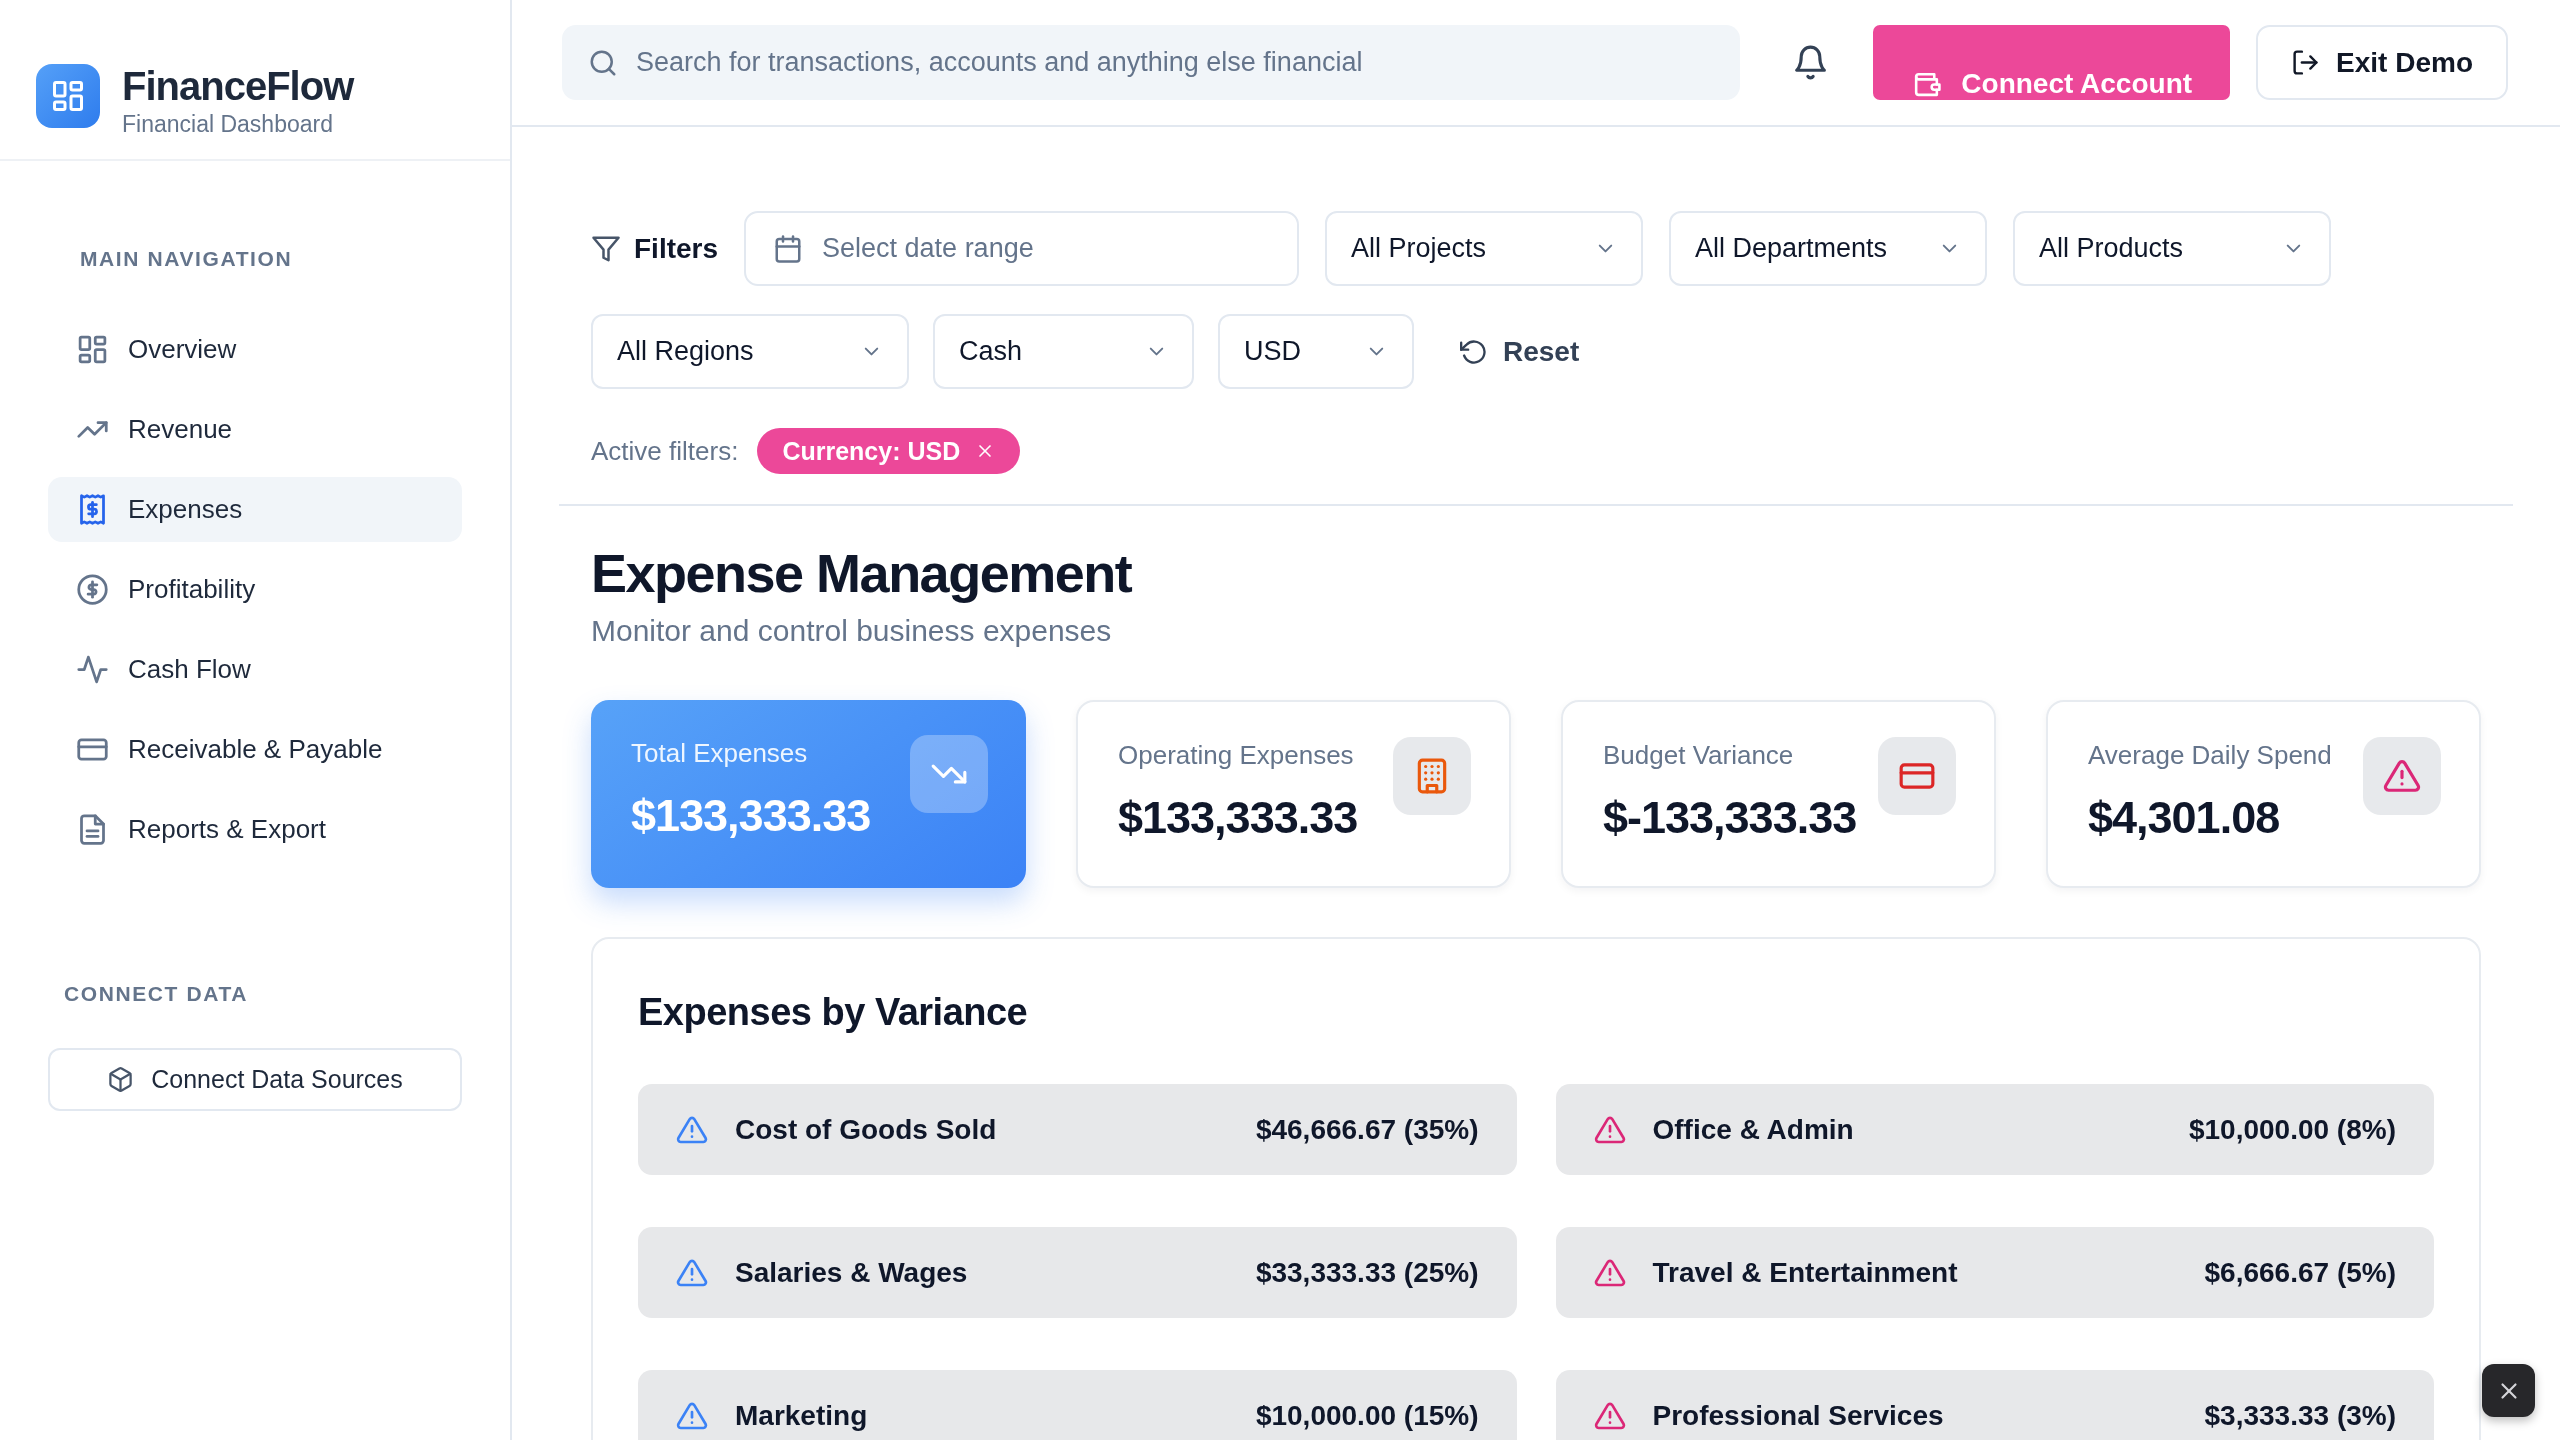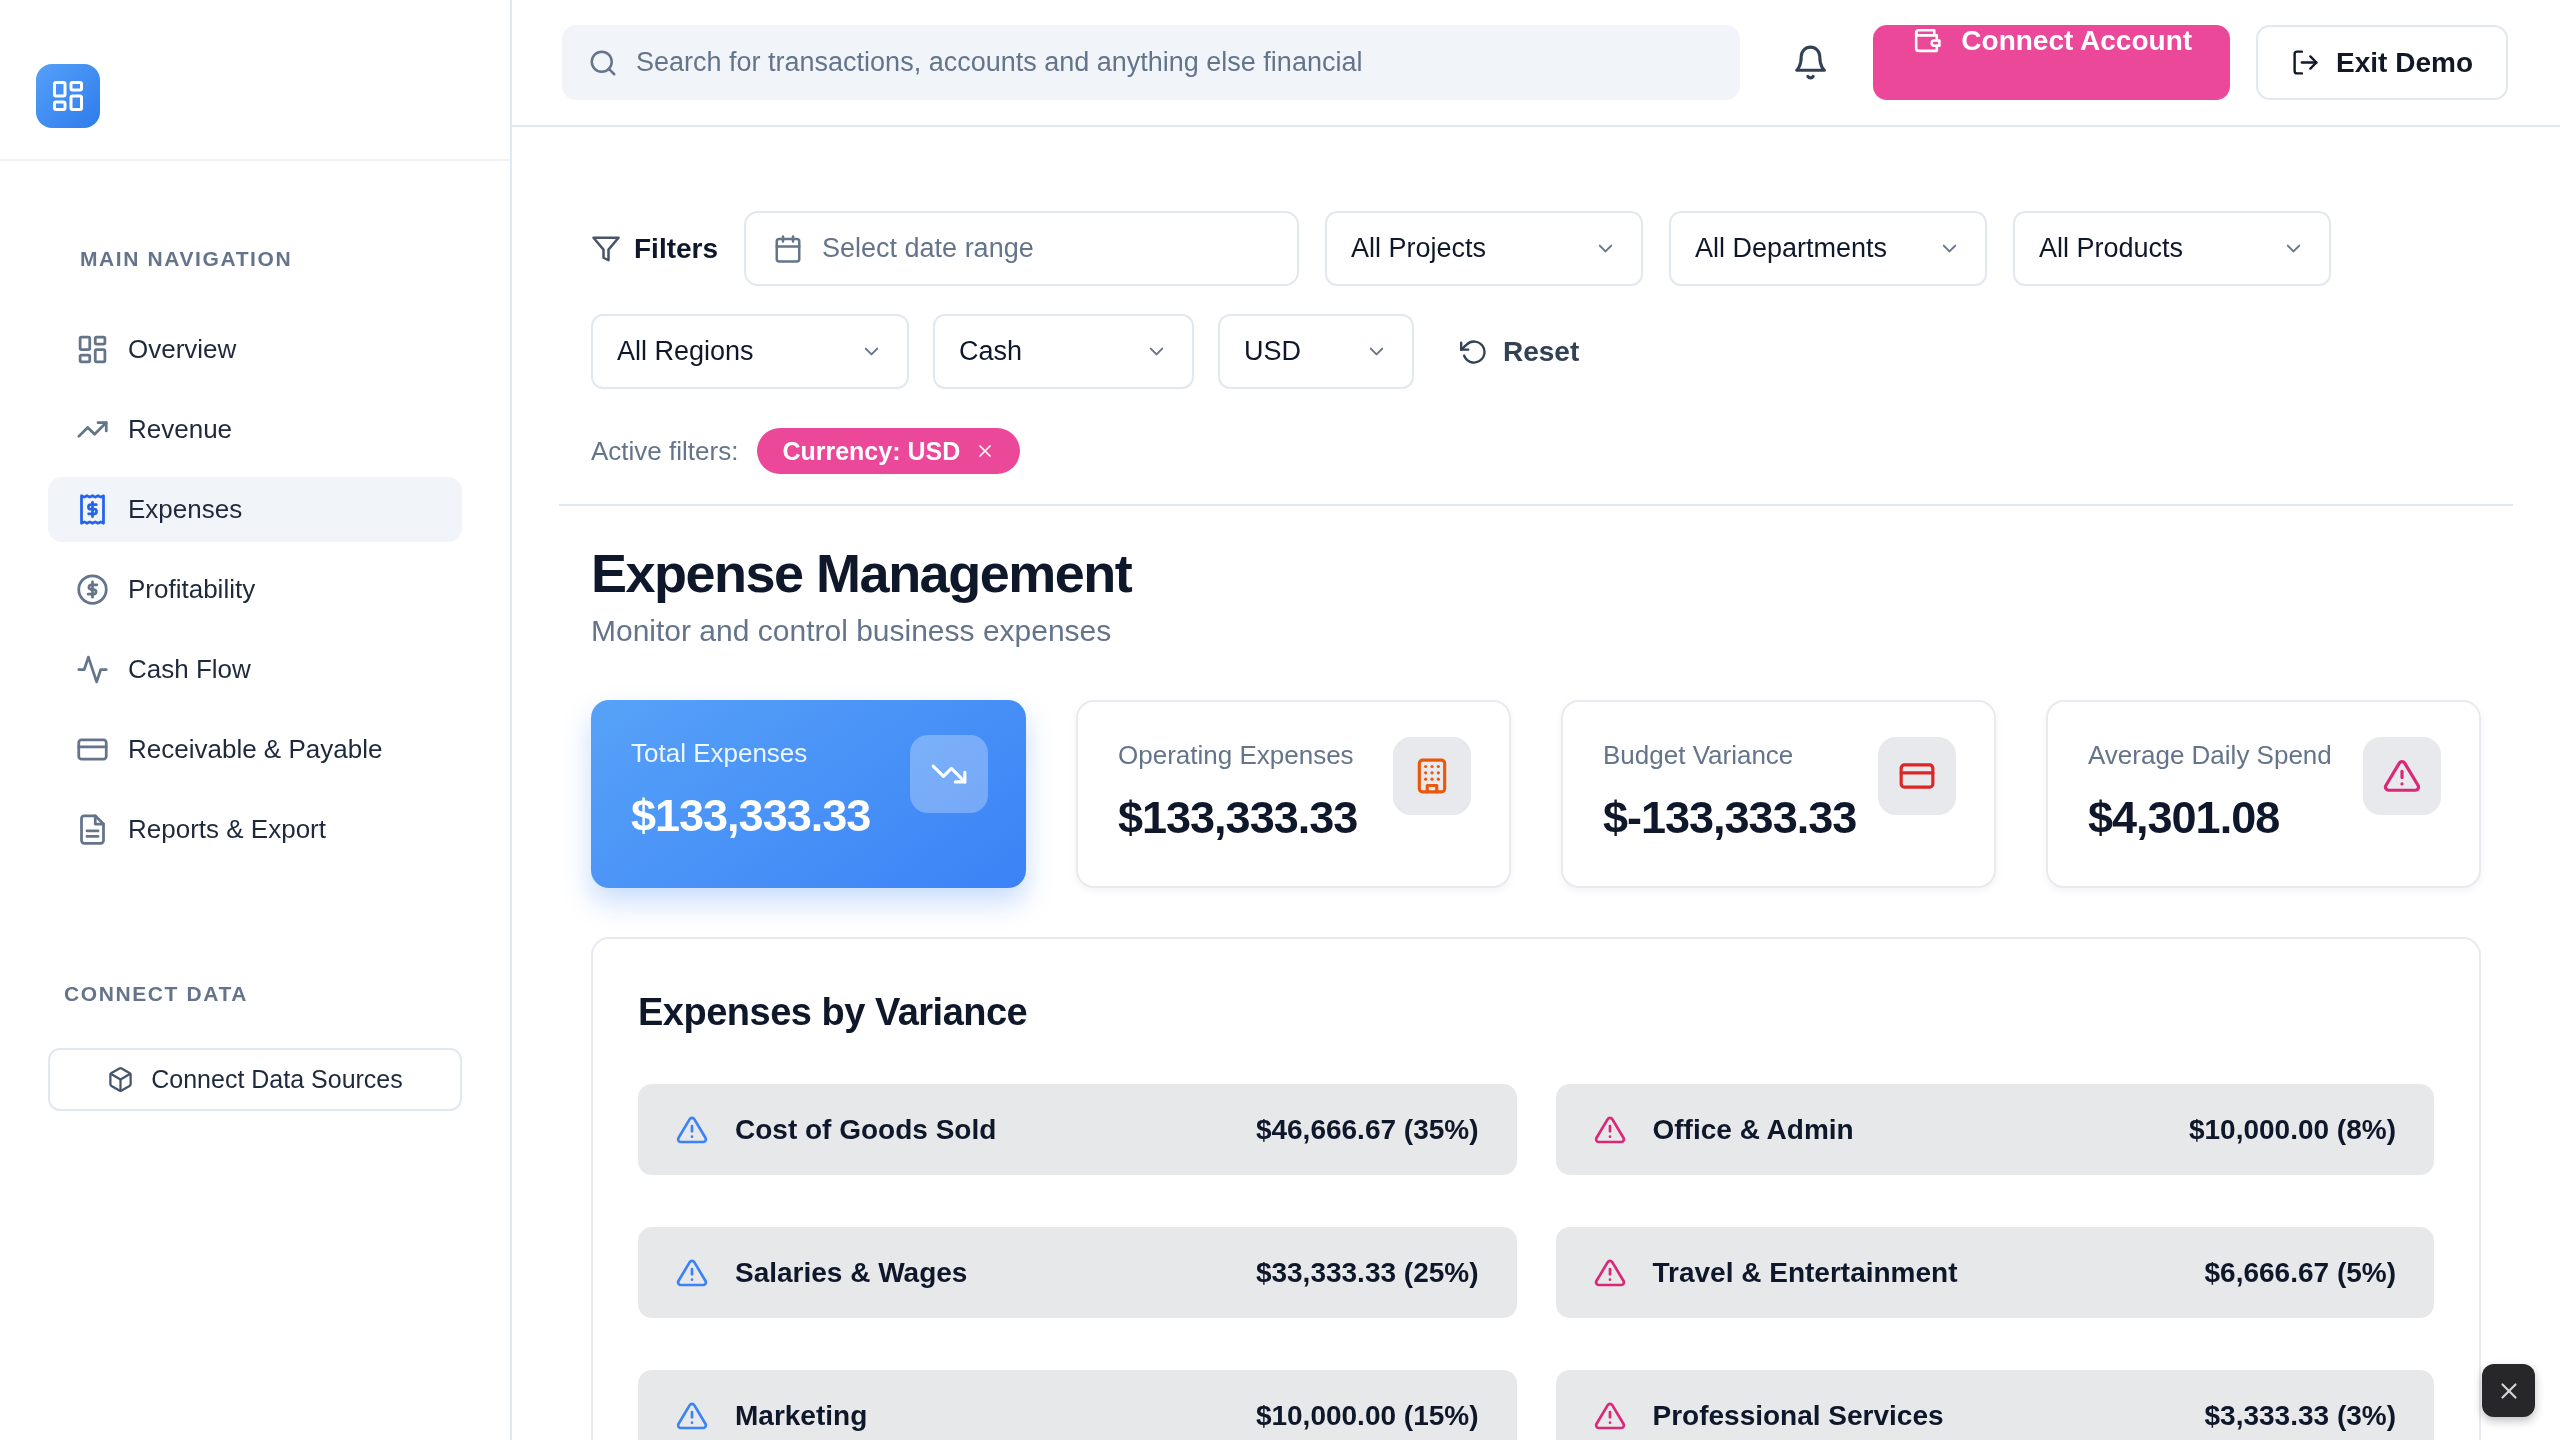--- a/index.html
+++ b/index.html
@@ -30,21 +30,21 @@
   .connect-sources-btn .icon { width:27px; height:27px; color:#475569; }
 
   
   .topbar { position:absolute; left:512px; top:0; right:0; height:127px; background:#fff; border-bottom:2px solid #e2e8f0; display:flex; align-items:center; padding:0 52px 0 50px; }
   .search-box { width:1178px; height:75px; background:#f1f5f9; border-radius:14px; display:flex; align-items:center; padding:16px 26px; gap:18px; }
   .search-box .icon { width:30px; height:30px; color:#64748b; flex:0 0 auto; }
   .search-input { flex:1; border:none; outline:none; background:transparent; font-family:inherit; font-size:27px; color:#334155; }
   .search-input::placeholder { color:#64748b; opacity:1; }
   .topbar-right { margin-left:auto; display:flex; align-items:center; }
   .bell-btn { width:37px; height:37px; color:#334155; cursor:pointer; }
-  .btn-pink { margin-left:44px; height:75px; padding:0 38px; border:none; border-radius:14px; background:#ec4899; color:#fff; font-family:inherit; font-size:28px; font-weight:700; display:flex; align-items:flex-start; gap:19px; cursor:pointer; }
+  .btn-pink { margin-left:44px; height:75px; padding:0 38px; border:none; border-radius:7px; background:#ec4899; color:#fff; font-family:inherit; font-size:28px; font-weight:700; display:flex; align-items:flex-end; gap:19px; cursor:pointer; }
   .btn-pink .icon { width:31px; height:31px; color:#fff; }
   .btn-outline { margin-left:26px; height:75px; padding:0 33px; border:2px solid #e2e8f0; border-radius:14px; background:#fff; color:#111827; font-family:inherit; font-size:28px; font-weight:700; display:flex; align-items:center; gap:16px; cursor:pointer; }
   .btn-outline .icon { width:29px; height:29px; color:#111827; }
 
   
   .main { position:absolute; left:512px; top:127px; right:0; bottom:0; padding:84px 47px 0; overflow:hidden; background:#fff; }
   .inner { margin:0 32px; }
   .filter-row { display:flex; align-items:center; gap:26px; }
   .filter-row.second { margin-top:28px; gap:24px; }
   .filters-label { display:flex; align-items:center; gap:13px; font-size:28px; font-weight:700; color:#0f172a; }
@@ -100,20 +100,24 @@
       <div class="logo-badge">
         <span class="icon">
             <svg viewBox="0 0 24 24" fill="none" stroke="currentColor" stroke-width="2" stroke-linecap="round" stroke-linejoin="round">
               <rect x="3" y="3" width="7" height="9" rx="1"></rect>
               <rect x="14" y="3" width="7" height="5" rx="1"></rect>
               <rect x="14" y="12" width="7" height="9" rx="1"></rect>
               <rect x="3" y="16" width="7" height="5" rx="1"></rect>
             </svg>
           </span>
       </div>
+      <div>
+        <div class="brand-title">FinanceFlow</div>
+        <div class="brand-sub">Financial Dashboard</div>
+      </div>
     </div>
 
     <div class="nav-title">MAIN NAVIGATION</div>
 
     <nav class="nav-list">
 
         <div class="nav-item">
           <span class="icon nav-icon">
             <svg viewBox="0 0 24 24" fill="none" stroke="currentColor" stroke-width="2" stroke-linecap="round" stroke-linejoin="round">
               <rect x="3" y="3" width="7" height="9" rx="1"></rect>

